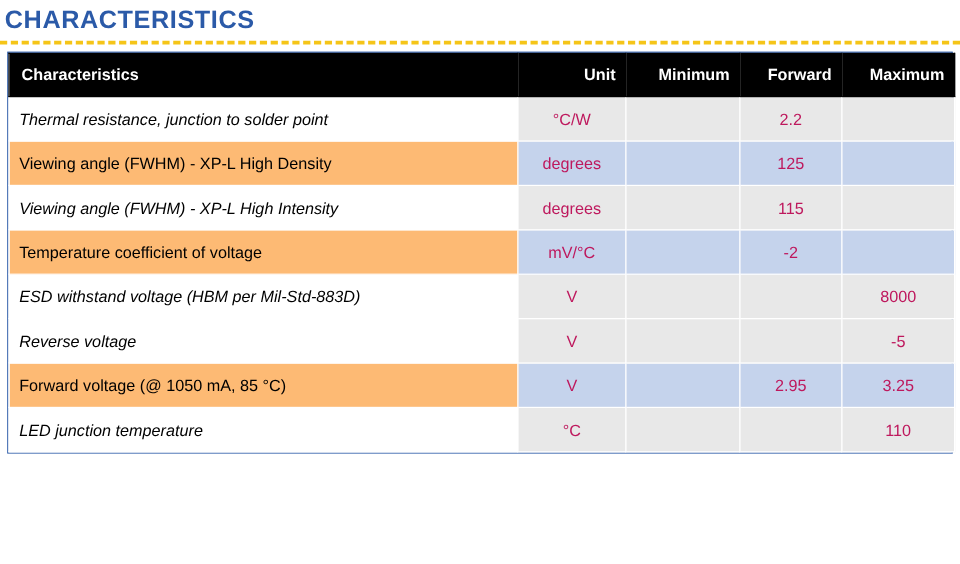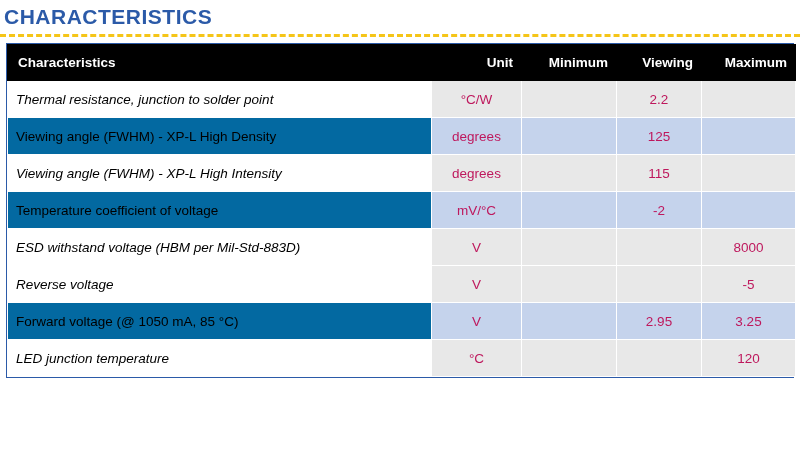--- a/index.html
+++ b/index.html
@@ -65,21 +65,21 @@
   }
   
   col.c-char { width: 424px; }
   col.c-unit { width: 90px; }
   col.c-min  { width: 95px; }
   col.c-typ  { width: 85px; }
   col.c-max  { width: 94px; }
 
   tbody tr.odd td.cell-char { background: #ffffff; font-style: italic; }
   tbody tr.odd td.cell-val  { background: #e8e8e8; }
-  tbody tr.even td.cell-char { background: #0369a1; }
+  tbody tr.even td.cell-char { background: #fdba74; }
   tbody tr.even td.cell-val  { background: #c5d3ec; }
 
   td.cell-char {
     text-align: left;
     color: #000000;
     padding-left: 10px;
   }
   td.cell-val {
     text-align: center;
     color: #be185d;
@@ -101,21 +101,21 @@
         <col class="c-unit">
         <col class="c-min">
         <col class="c-typ">
         <col class="c-max">
       </colgroup>
       <thead>
         <tr>
           <th class="char-head">Characteristics</th>
           <th>Unit</th>
           <th>Minimum</th>
-          <th>Viewing</th>
+          <th>Forward</th>
           <th>Maximum</th>
         </tr>
       </thead>
       <tbody>
         <tr class="odd">
           <td class="cell-char">Thermal resistance, junction to solder point</td>
           <td class="cell-val">°C/W</td>
           <td class="cell-val"></td>
           <td class="cell-val">2.2</td>
           <td class="cell-val"></td>
@@ -160,19 +160,19 @@
           <td class="cell-val">V</td>
           <td class="cell-val"></td>
           <td class="cell-val">2.95</td>
           <td class="cell-val">3.25</td>
         </tr>
         <tr class="odd">
           <td class="cell-char">LED junction temperature</td>
           <td class="cell-val">°C</td>
           <td class="cell-val"></td>
           <td class="cell-val"></td>
-          <td class="cell-val">120</td>
+          <td class="cell-val">110</td>
         </tr>
       </tbody>
     </table>
   </div>
 
 </div>
 
 </body></html>

